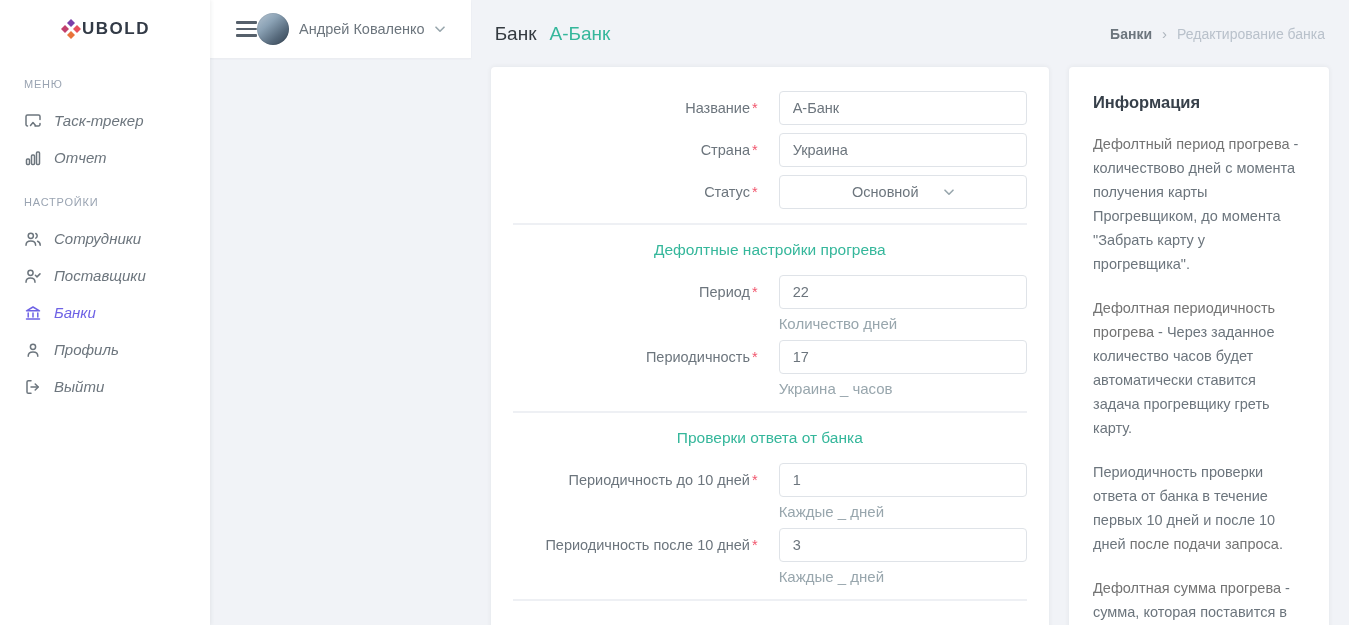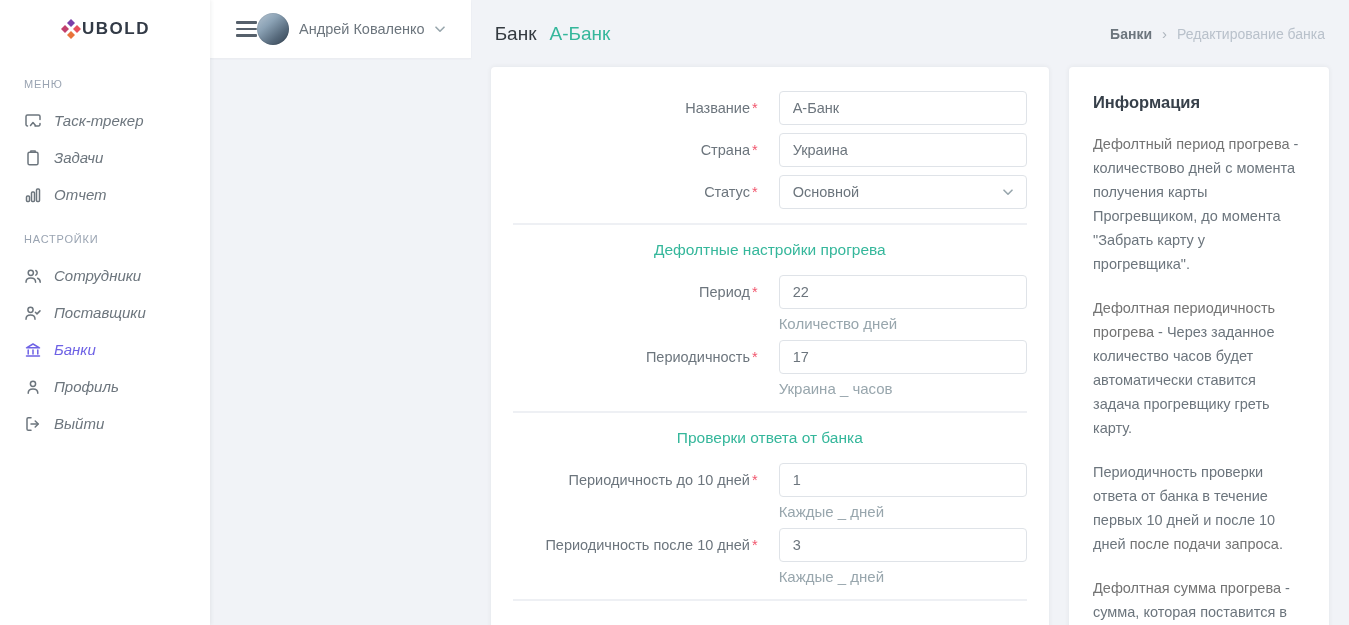--- a/index.html
+++ b/index.html
@@ -71,21 +71,21 @@
     width:266px; min-width:266px; text-align:right; padding-right:21px;
     font-size:14.5px; color:#6c757d; line-height:34px; white-space:nowrap;
   }
   .req { color:#f1556c; margin-left:2px; }
   .input-col { flex:1; min-width:0; }
   .text-input, .select-input {
     width:100%; height:34px; border:1px solid #dfe3e8; border-radius:4px;
     background:#fff; padding:0 13px; font-size:14.5px; color:#6c757d;
     font-family:inherit; outline:none; display:block;
   }
-  .select-input { display:flex; align-items:center; justify-content:space-between; cursor:pointer;gap:25px; }
+  .select-input { display:flex; align-items:center; justify-content:center; cursor:pointer;gap:25px; }
   .helper { font-size:15px; color:#98a6ad; margin-top:6px; }
   .divider { border:none; border-top:2px solid #eef0f4; margin:14px 0 16px; }
   .section-heading { text-align:center; color:#35b79b; font-size:15.5px; font-weight:400; margin-bottom:16px; }
   
   .info-title { font-size:16.5px; color:#37404a; font-weight:600; margin-bottom:20px; }
   .info-p { font-size:14.5px; line-height:24px; color:#6c757d; margin-bottom:20px; }
   .info-p b { color:#737373; font-weight:400; }
 </style>
 </head>
 <body>
@@ -105,27 +105,20 @@
 
   <div class="side-item">
     <svg class="icon18" viewBox="0 0 18 18">
       <path d="M16 11.5v1A1.5 1.5 0 0 1 14.5 14H11M3.5 14A1.5 1.5 0 0 1 2 12.5v-8A1.5 1.5 0 0 1 3.5 3h11A1.5 1.5 0 0 1 16 4.5v3"></path>
       <path d="M6.5 13.5L9 10.5l2.5 3"></path>
     </svg>
     <span>Таск-трекер</span>
   </div>
 
 
-  <div class="side-item">
-    <svg class="icon18" viewBox="0 0 18 18">
-      <rect x="4" y="3.2" width="10" height="12.6" rx="1.6"></rect>
-      <path d="M6.8 3.2V2h4.4v1.2"></path>
-    </svg>
-    <span>Задачи</span>
-  </div>
 
   <div class="side-item">
     <svg class="icon18" viewBox="0 0 18 18">
       <rect x="2.5" y="10" width="3" height="5.5" rx="1"></rect>
       <rect x="7.5" y="6" width="3" height="9.5" rx="1"></rect>
       <rect x="12.5" y="3" width="3" height="12.5" rx="1"></rect>
     </svg>
     <span>Отчет</span>
   </div>
 

